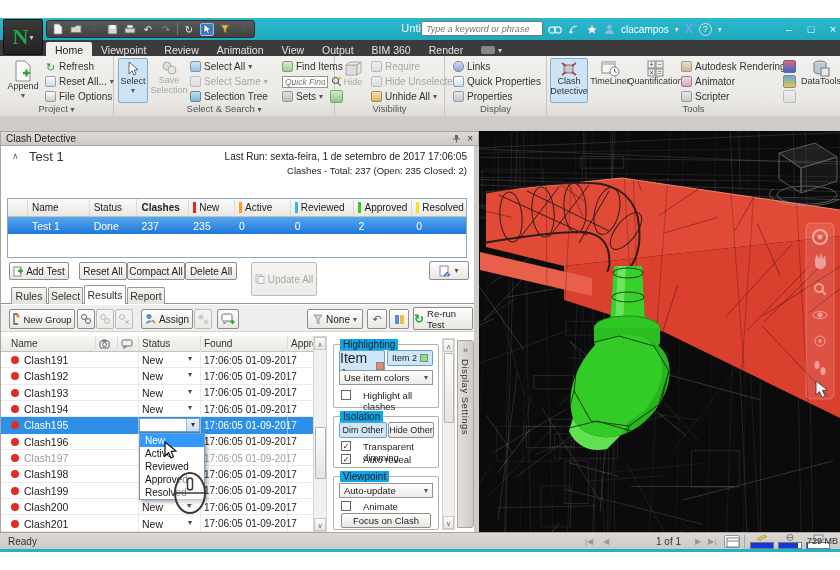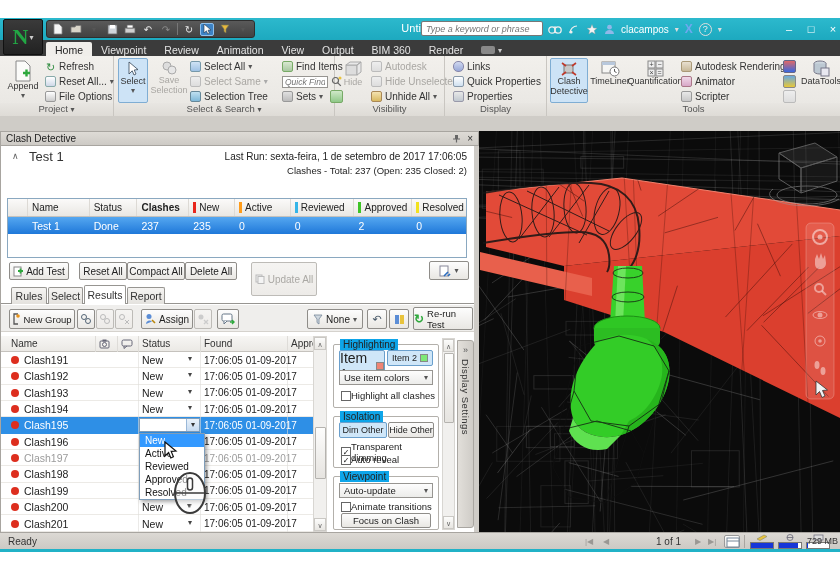--- a/index.html
+++ b/index.html
@@ -63,21 +63,21 @@
 .combo{position:absolute;left:138px;top:1px;width:61px;height:14px;background:#fff;border:1px solid #7f9db9;display:flex}
 .cbtn{margin-left:auto;width:13px;background:linear-gradient(#eaf2fa,#c6daf0);border-left:1px solid #9ab8d8;font-size:8px;text-align:center;color:#333;line-height:12px}
 .dropdown{position:absolute;left:138px;top:287px;width:66px;background:#fff;border:1px solid #7f9db9;box-shadow:2px 2px 4px rgba(0,0,0,.35);z-index:10;font-size:10px;color:#111}
 .ddopt{height:13px;line-height:13px;padding-left:5px}
 .ddopt.hl{background:#3399ff;color:#fff}
 .scrollbar{position:absolute;background:#f1f0ee;border:1px solid #d8d6d2}
 .sarrow{position:absolute;left:0;width:100%;height:13px;text-align:center;font-size:7px;color:#666;line-height:13px;background:linear-gradient(#fcfcfb,#e8e6e2);border:1px solid #cac8c4}
 .sthumb{position:absolute;left:1px;background:linear-gradient(#fdfdfc,#e6e4e0);border:1px solid #b5b3af;border-radius:1px}
 .fs{position:absolute;border:1px solid #b3b0ab;border-radius:2px}
 .fs .leg{position:absolute;top:-6px;left:6px;background:#0ea5e9;padding:0 3px;font-size:10px;color:#222}
-.chk{position:absolute;display:flex;align-items:center;gap:0;font-size:9.5px;color:#222}
+.chk{position:absolute;display:flex;align-items:flex-start;gap:12px;font-size:9.5px;color:#222}
 .chk .box{width:10px;height:10px;border:1px solid #666;background:#fff;font-size:8px;line-height:9px;text-align:center;color:#111;flex:none}
 .sel2{position:absolute;background:linear-gradient(#fdfdfd,#ececea);border:1px solid #979591;font-size:9.5px;color:#222;display:flex;align-items:center;padding:0 4px}
 .sel2 .caret{margin-left:auto}
 .swatch{width:8px;height:8px;border:1px solid #888;flex:none}
 .vtab{position:absolute;left:456px;top:194px;width:17px;height:188px;background:linear-gradient(90deg,#e2dfda,#cfccc7);border:1px solid #a9a6a1;border-radius:0 3px 3px 0;display:flex;flex-direction:column;align-items:center;padding-top:4px;gap:4px}
 .vtext{writing-mode:vertical-rl;font-size:9.5px;color:#333;letter-spacing:.5px}
 
 .statusbar{left:0;top:532px;width:840px;height:17px;background:linear-gradient(#dcd9d4,#ccc9c4);border-top:1px solid #a8a5a0;font-size:10px;color:#333}
 .tealline{left:0;top:549px;width:840px;height:3px;background:#21b2c7}
 .meter{position:absolute;display:flex;flex-direction:column;align-items:center;gap:1px}
@@ -266,21 +266,21 @@
   <div class="rgroup" style="left:335px;width:110px">
     <div class="bigbtn dim" style="left:4px;top:2px;width:28px;height:45px">
       <svg width="18" height="18">
           <rect x="2" y="5" width="11" height="10" fill="#ddd" stroke="#aaa"></rect>
           <path d="M2,5 l4,-3 h11 l-4,3 z M13,5 l4,-3 v10 l-4,3 z" fill="#e8e8e8" stroke="#aaa"></path>
         </svg>
       <span>Hide</span>
     </div>
     <div class="rrow dim" style="left:36px;top:4px">
         <span class="mi" style="background:linear-gradient(#eee,#ddd);border:1px solid #bbb"></span>
-        <span>Autodesk</span>
+        <span>Require</span>
       </div>
     <div class="rrow dim" style="left:36px;top:19px">
         <span class="mi" style="background:linear-gradient(#eee,#ddd);border:1px solid #bbb"></span>
         <span>Hide Unselected</span>
       </div>
     <div class="rrow" style="left:36px;top:34px">
         <span class="mi" style="background:linear-gradient(#f4e2b0,#d8b860);border:1px solid #a85"></span>
         <span>Unhide All</span>
         <span class="caret">▾</span>
       </div>

